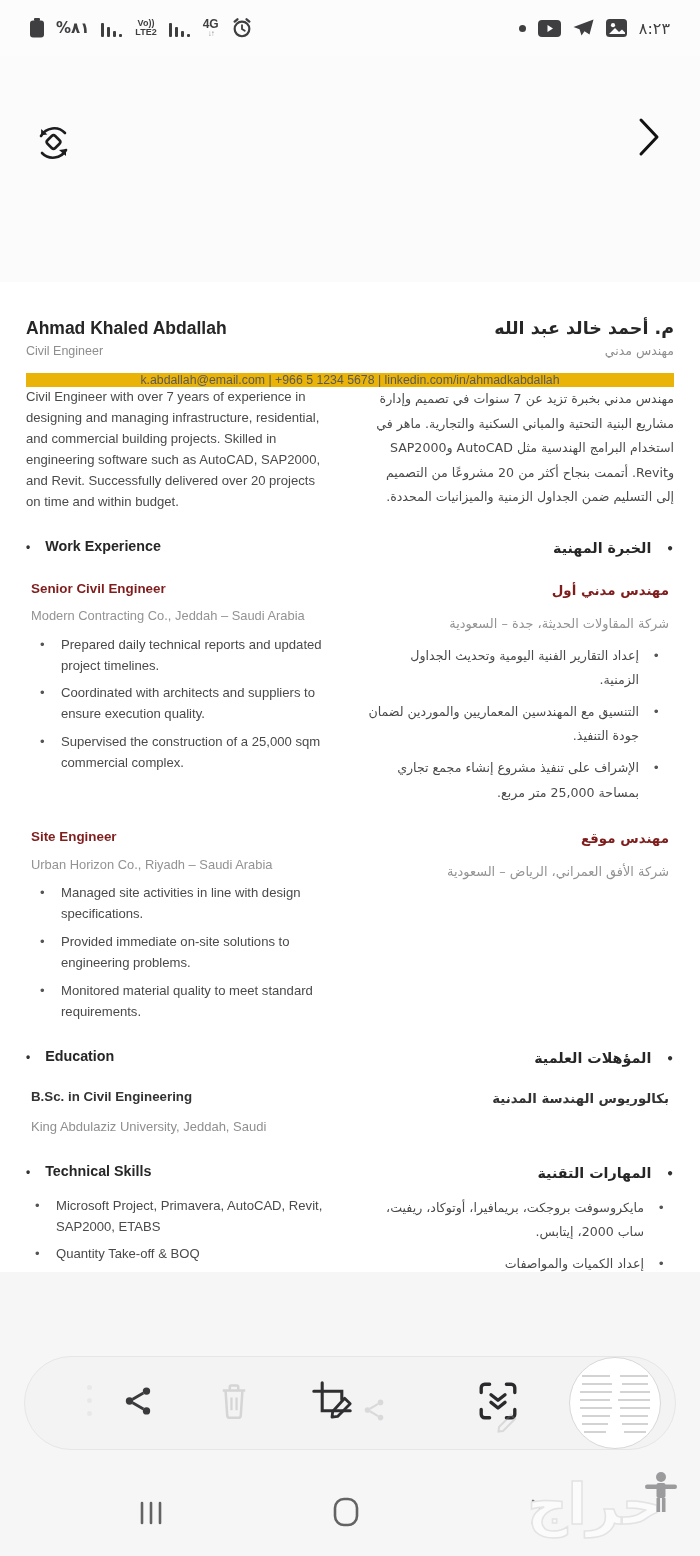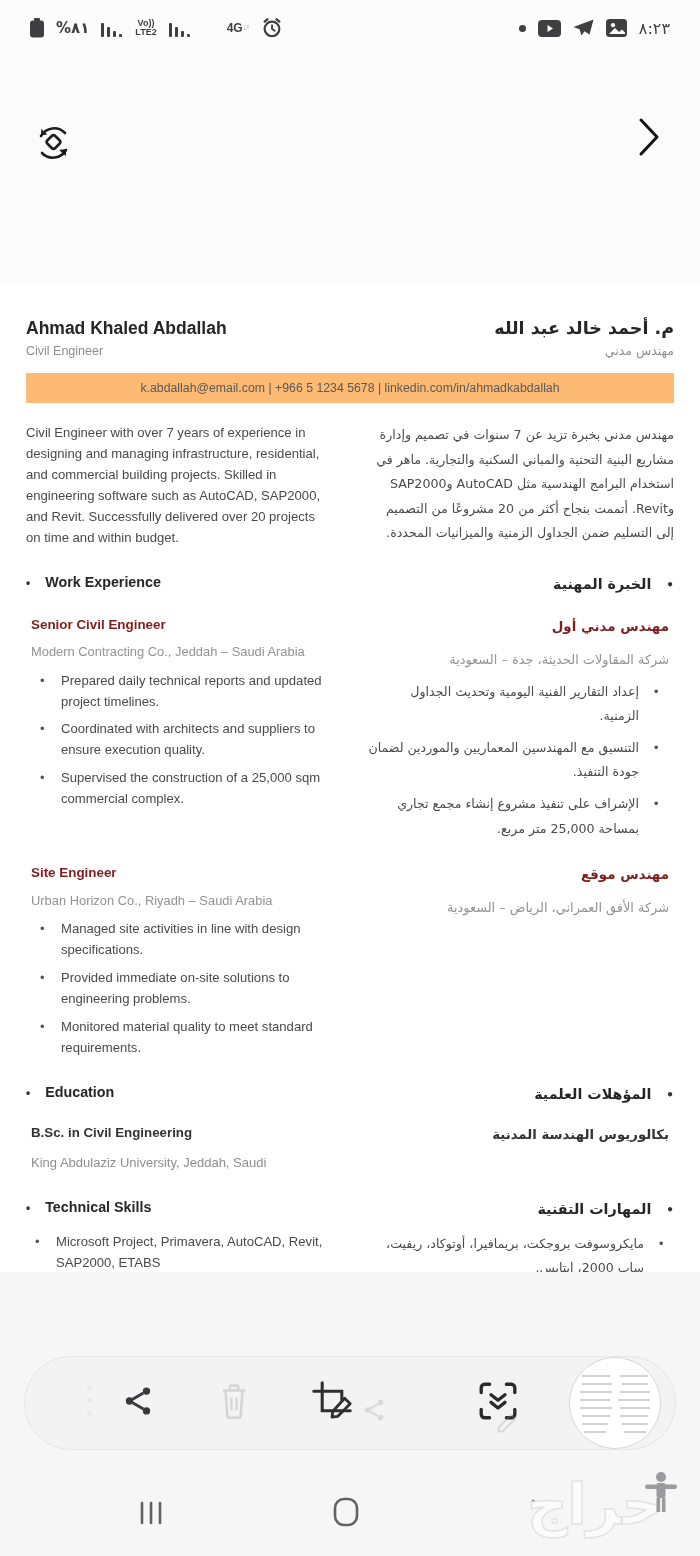--- a/index.html
+++ b/index.html
@@ -9,38 +9,38 @@
     background:#fbfbfc; font-family:"Liberation Sans", sans-serif;
   }
   
   .status-bar{position:absolute;top:0;left:0;right:0;height:56px;display:flex;
     justify-content:space-between;align-items:center;padding:0 30px;color:#3f3f41;background:#fcfcfd;}
   .sb-group{display:flex;align-items:center;gap:12px;}
   .sb-pct{font-family:"DejaVu Sans",sans-serif;font-size:15px;font-weight:bold;}
   .stack{display:flex;flex-direction:column;align-items:center;line-height:1;}
   .stack .t1{font-size:9px;font-weight:bold;}
   .stack .t2{font-size:9px;font-weight:bold;}
-  .badge4g{display:flex;flex-direction:row;align-items:center;line-height:1;margin-left:24px;}
+  .badge4g{display:flex;flex-direction:column;align-items:center;line-height:1;}
   .badge4g .g{font-size:12px;font-weight:bold;}
   .badge4g .arr{font-size:8px;color:#9a9a9a;letter-spacing:-1px;}
   .sb-time{font-family:"DejaVu Sans",sans-serif;font-size:16px;}
   .notif-dot{width:7px;height:7px;border-radius:50%;background:#3f3f41;}
   
   .viewer{position:absolute;top:56px;left:0;right:0;height:226px;background:#fbfbfc;}
   .rotate-btn{position:absolute;left:33px;top:64px;cursor:pointer;}
   .next-btn{position:absolute;right:38px;top:60px;cursor:pointer;}
   
   .doc{position:absolute;top:282px;left:0;width:700px;height:990px;background:#ffffff;
     padding:36px 26px 0;color:#4a4a4a;}
   .ar{direction:rtl;text-align:right;font-family:"DejaVu Sans",sans-serif;}
   .doc-header{display:flex;justify-content:space-between;align-items:flex-start;gap:16px;}
   .p-name{font-size:17.5px;font-weight:bold;color:#262626;}
   .p-title{font-size:12.5px;color:#8e8e8e;margin-top:5px;}
-  .contact-bar{margin-top:15px;background:#fdba74;color:#595959;font-size:12.3px;
-    text-align:center;padding:8px 0;}
+  .contact-bar{margin-top:15px;background:#eab308;color:#595959;font-size:12.3px;
+    text-align:center;padding:0 0;}
   .row{display:flex;justify-content:space-between;}
   .col-en{width:302px;font-size:13.1px;line-height:1.6;}
   .col-ar{width:306px;font-size:12.6px;line-height:1.95;direction:rtl;text-align:right;
     font-family:"DejaVu Sans",sans-serif;}
   .sec-row{margin-top:22px;}
   .sec-head{font-size:14.3px;font-weight:bold;color:#262626;}
   .sec-head::before{content:"•";font-size:12px;margin-inline-end:15px;color:#333;}
   .job{margin-top:15px;padding-inline-start:5px;}
   .job-title{font-weight:bold;font-size:13.4px;color:#7f1d1d;}
   .company{color:#939393;font-size:12.9px;margin-top:7px;}
@@ -147,21 +147,21 @@
       <div class="p-title">Civil Engineer</div>
     </div>
     <div class="ar">
       <div class="p-name">م. أحمد خالد عبد الله</div>
       <div class="p-title">مهندس مدني</div>
     </div>
   </div>
 
   <div class="contact-bar">k.abdallah@email.com | +966 5 1234 5678 | linkedin.com/in/ahmadkabdallah</div>
 
-  <div class="row" style="margin-top:20px;">
+  <div class="row" style="">
     <div class="col-en">Civil Engineer with over 7 years of experience in designing and managing infrastructure, residential, and commercial building projects. Skilled in engineering software such as AutoCAD, SAP2000, and Revit. Successfully delivered over 20 projects on time and within budget.</div>
     <div class="col-ar">مهندس مدني بخبرة تزيد عن 7 سنوات في تصميم وإدارة مشاريع البنية التحتية والمباني السكنية والتجارية. ماهر في استخدام البرامج الهندسية مثل AutoCAD وSAP2000 وRevit. أتممت بنجاح أكثر من 20 مشروعًا من التصميم إلى التسليم ضمن الجداول الزمنية والميزانيات المحددة.</div>
   </div>
 
   <div class="row sec-row">
     <div class="col-en">
         <div class="sec-head">Work Experience</div>
       </div>
     <div class="col-ar">
         <div class="sec-head">الخبرة المهنية</div>

